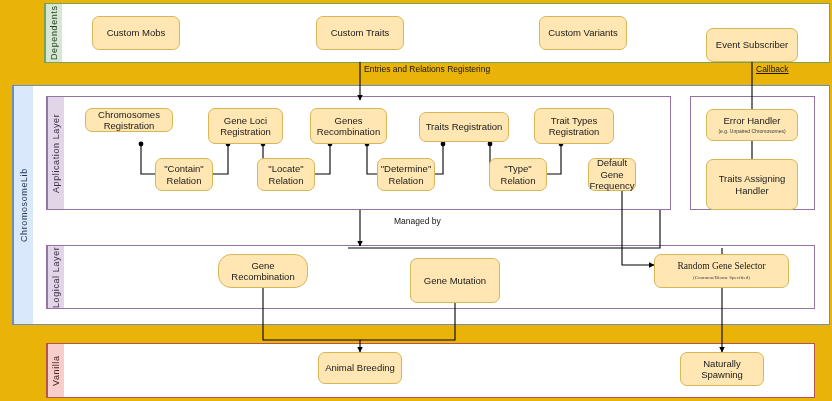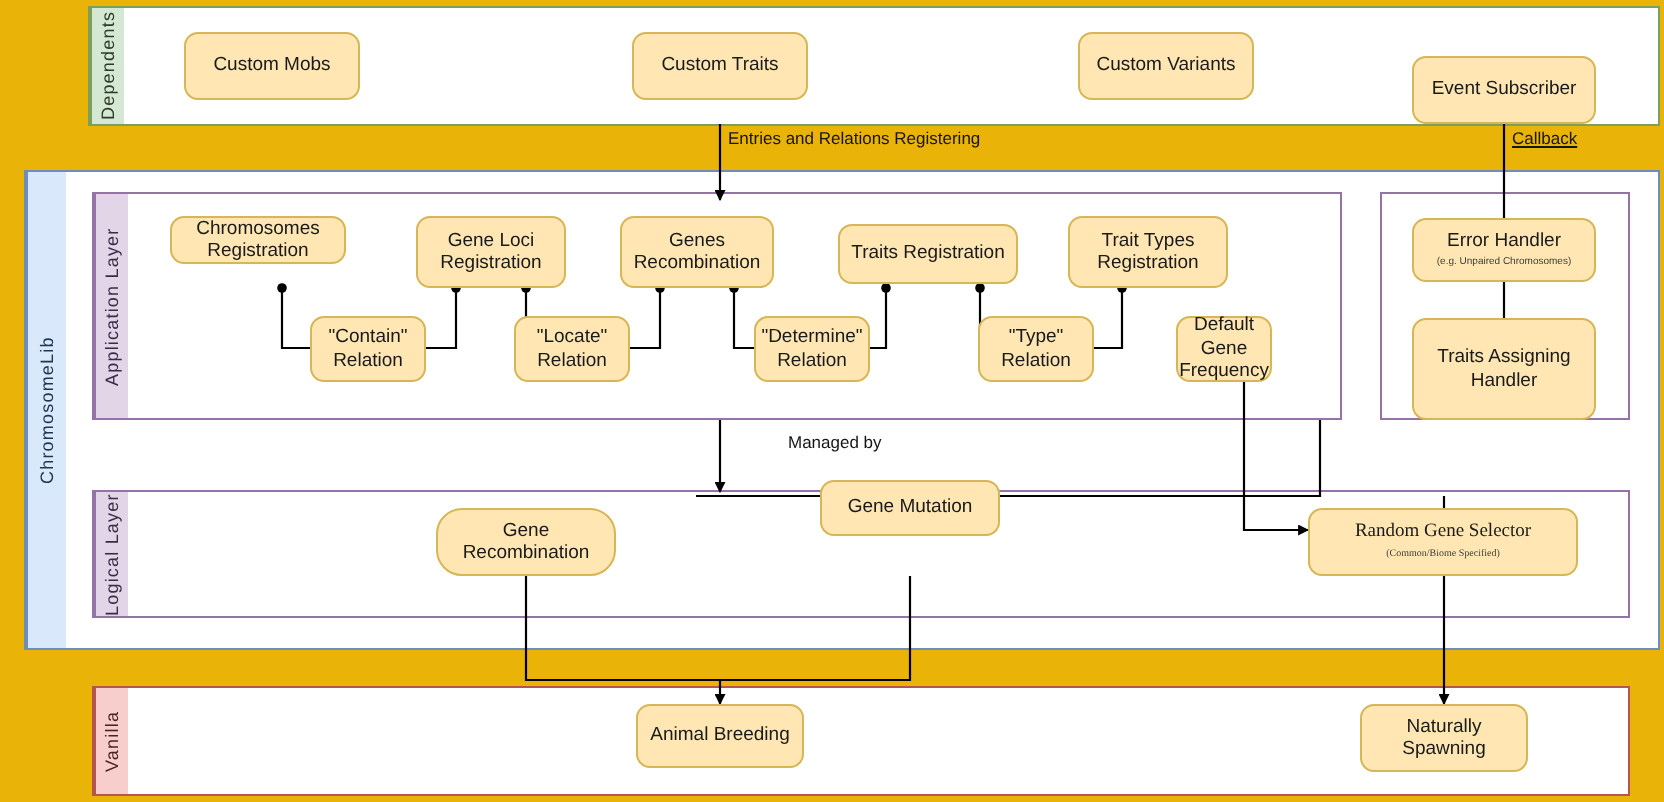--- a/index.html
+++ b/index.html
@@ -253,21 +253,21 @@
 
   <div class="edge-label" style="left:370px; top:216px;margin-left:24px;">Managed by</div>
 
   <div class="band band-logical" style="left:46px; top:245px; width:769px; height:64px;">
     <div class="band-title" style="left:0; top:0; width:17px; height:100%;">Logical Layer</div>
   </div>
 
   <div class="node" style="left:218px; top:254px; width:90px; height:34px;border-radius:13px;">
     <span>Gene Recombination</span>
   </div>
-  <div class="node" style="left:410px; top:240px; width:90px; height:28px;">
+  <div class="node" style="left:410px; top:258px; width:90px; height:45px;">
     <span>Gene Mutation</span>
   </div>
   <div class="node" style="left:654px; top:254px; width:135px; height:34px;font-family:Liberation Serif, serif;">
     <span>Random Gene Selector</span>
     <span class="sub">(Common/Biome Specified)</span>
   </div>
 
   <div class="band band-vanilla" style="left:46px; top:343px; width:769px; height:55px;">
     <div class="band-title" style="left:0; top:0; width:17px; height:100%;">Vanilla</div>
   </div>

